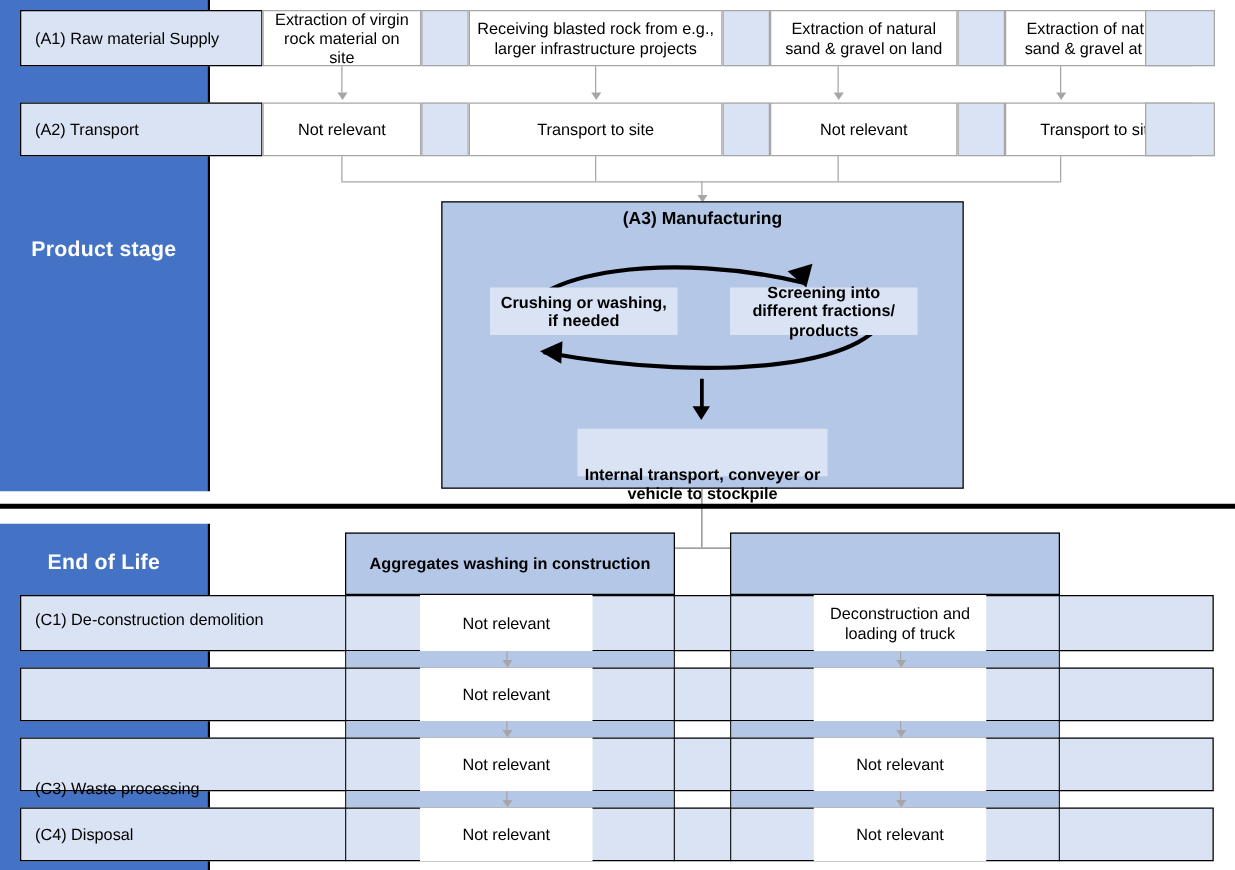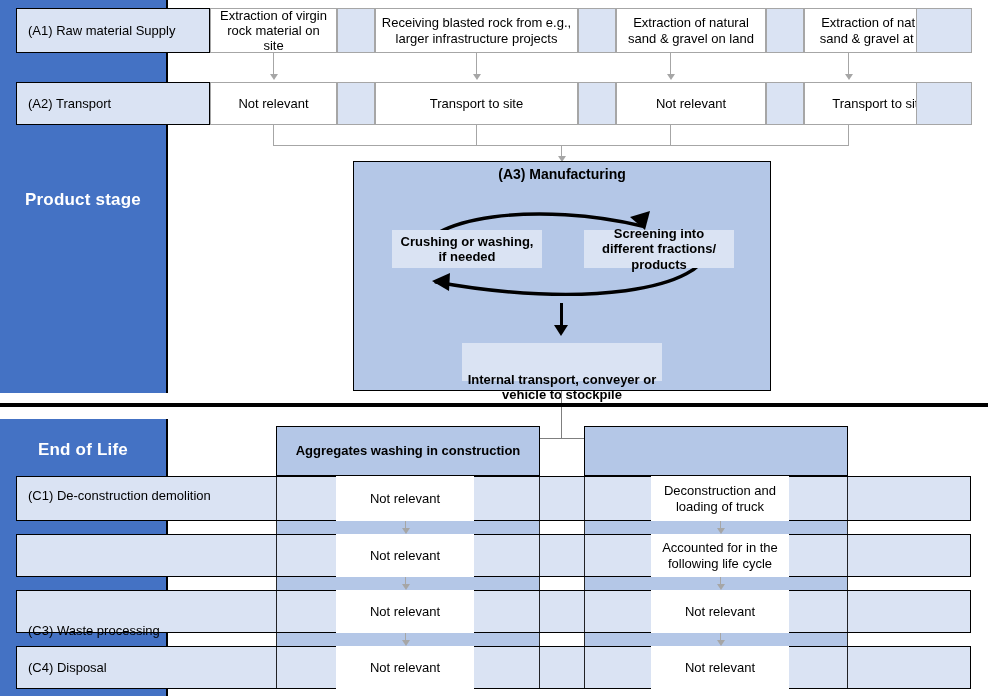--- a/index.html
+++ b/index.html
@@ -198,21 +198,20 @@
   <div class="abs c-mid" style="left:585px;top:521px;width:262px;height:13px;"></div>
   <div class="abs vline" style="left:405px;top:521px;width:1px;height:8px;"></div>
   <div class="abs arrowhead" style="left:402px;top:528px;"></div>
   <div class="abs vline" style="left:720px;top:521px;width:1px;height:8px;"></div>
   <div class="abs arrowhead" style="left:717px;top:528px;"></div>
 
   <div class="abs c-light bd-black" style="left:16px;top:534px;width:955px;height:43px;"></div>
   <div class="abs c-white" style="left:336px;top:534px;width:138px;height:43px;"></div>
   <div class="abs txt" style="left:336px;top:534px;width:138px;height:43px;padding:0 4px;">Not relevant</div>
   <div class="abs c-white" style="left:651px;top:534px;width:138px;height:43px;"></div>
-  <div class="abs txt" style="left:651px;top:534px;width:138px;height:43px;padding:0 4px;">Accounted for in the following life cycle</div>
 
   <div class="abs c-mid" style="left:277px;top:577px;width:262px;height:13px;"></div>
   <div class="abs c-mid" style="left:585px;top:577px;width:262px;height:13px;"></div>
   <div class="abs vline" style="left:405px;top:577px;width:1px;height:8px;"></div>
   <div class="abs arrowhead" style="left:402px;top:584px;"></div>
   <div class="abs vline" style="left:720px;top:577px;width:1px;height:8px;"></div>
   <div class="abs arrowhead" style="left:717px;top:584px;"></div>
 
   <div class="abs c-light bd-black" style="left:16px;top:590px;width:955px;height:43px;"></div>
   <div class="abs txt-left" style="left:16px;top:590px;width:300px;height:43px;margin-top:19px;">(C3) Waste processing</div>

